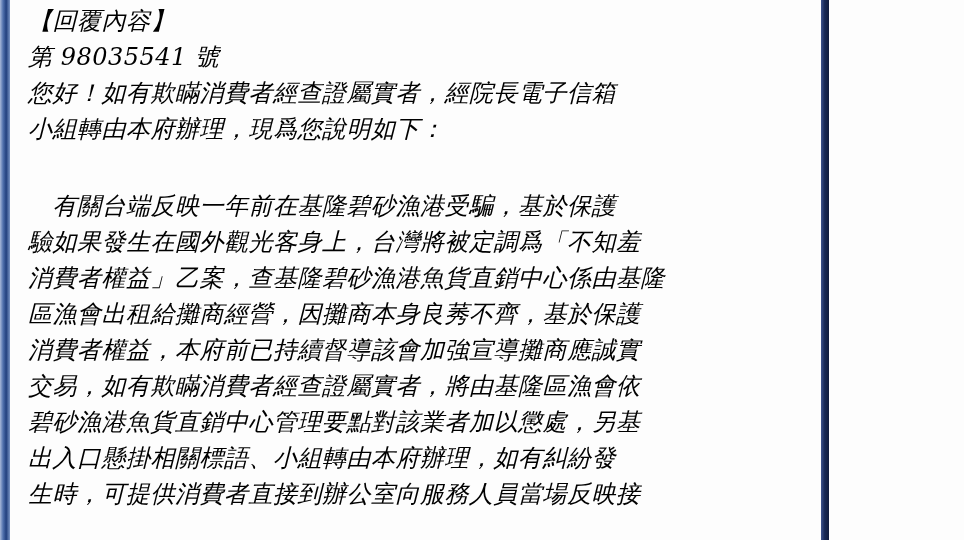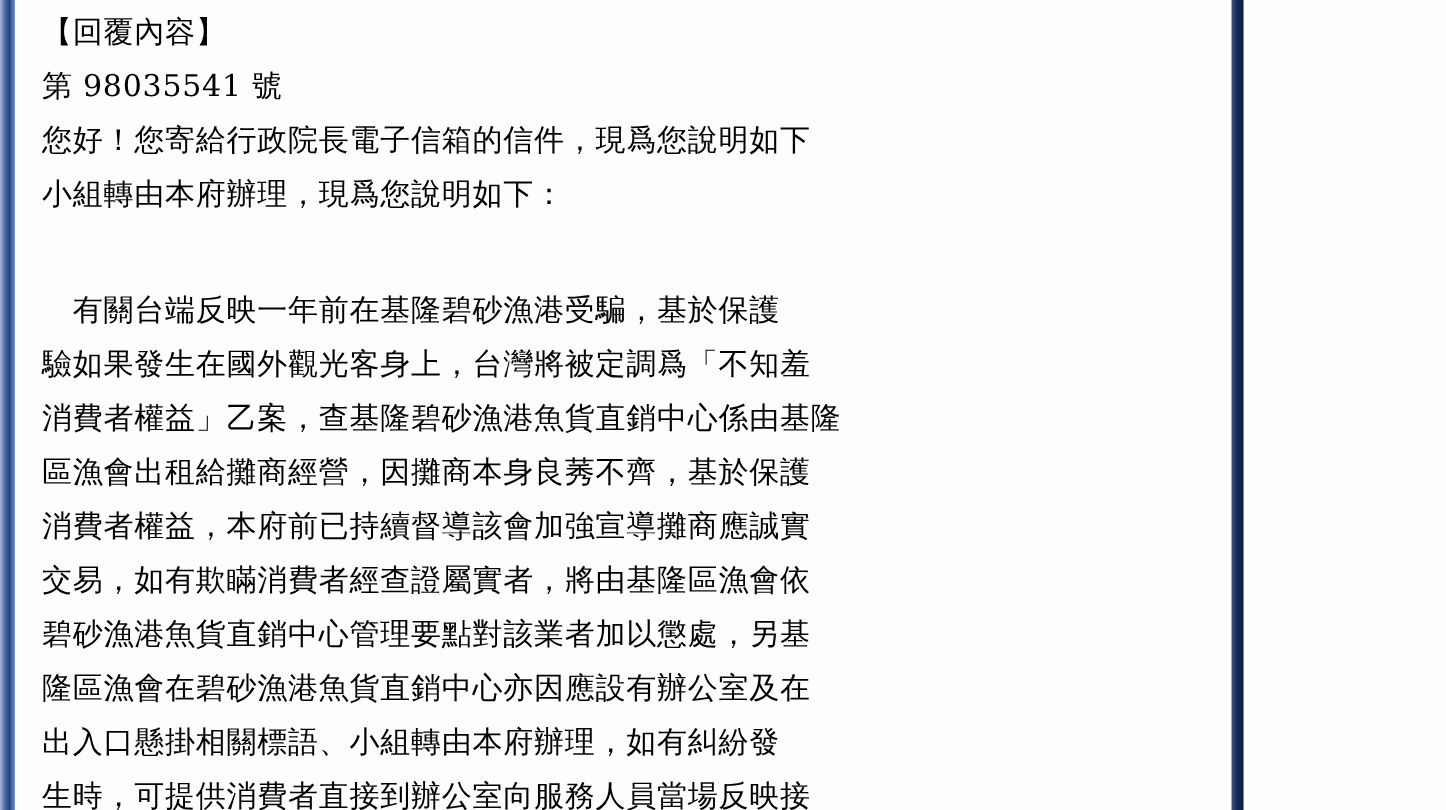--- a/index.html
+++ b/index.html
@@ -37,49 +37,49 @@
     background: linear-gradient(90deg, #3d538c 0%, #192a56 45%, #101c3c 100%);
   }
   .content {
     position: absolute;
     left: 28px;
     top: 3px;
     width: 788px;
     color: #000;
   }
   .line {
-    font-size: 20px;
+    font-size: 24px;
     line-height: 36px;
     white-space: nowrap;
     letter-spacing: 0.5px;
+    font-style: italic;
   }
   .body-block {
     margin-top: 41px;
   }
 </style>
 </head>
 <body>
 
 <div class="window">
   <div class="frame-border left"></div>
   <div class="frame-border right"></div>
 
   <div class="content">
     <div class="line">【回覆內容】</div>
     <div class="line">第 98035541 號</div>
     <div id="greeting-paragraph">
-        <div class="line">您好！您寄給行政院長電子信箱的信件，現爲您說明如下</div>
+        <div class="line">您好！如有欺瞞消費者經查證屬實者，經院長電子信箱</div>
         <div class="line">小組轉由本府辦理，現爲您說明如下：</div>
       </div>
     <div class="body-block" id="body-paragraph">
         <div class="line">　有關台端反映一年前在基隆碧砂漁港受騙，基於保護</div>
         <div class="line">驗如果發生在國外觀光客身上，台灣將被定調爲「不知羞</div>
         <div class="line">消費者權益」乙案，查基隆碧砂漁港魚貨直銷中心係由基隆</div>
         <div class="line">區漁會出租給攤商經營，因攤商本身良莠不齊，基於保護</div>
         <div class="line">消費者權益，本府前已持續督導該會加強宣導攤商應誠實</div>
         <div class="line">交易，如有欺瞞消費者經查證屬實者，將由基隆區漁會依</div>
         <div class="line">碧砂漁港魚貨直銷中心管理要點對該業者加以懲處，另基</div>
-        <div class="line">隆區漁會在碧砂漁港魚貨直銷中心亦因應設有辦公室及在</div>
         <div class="line">出入口懸掛相關標語、小組轉由本府辦理，如有糾紛發</div>
         <div class="line">生時，可提供消費者直接到辦公室向服務人員當場反映接</div>
       </div>
   </div>
 </div>
 
 </body></html>

